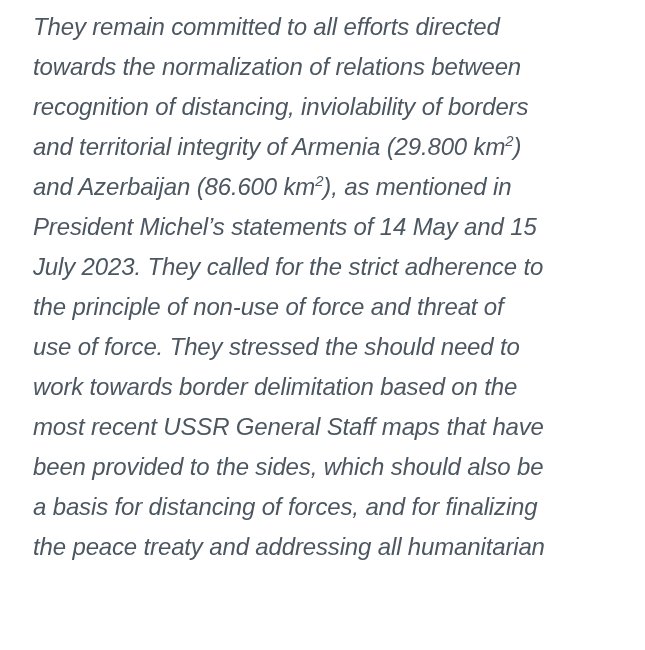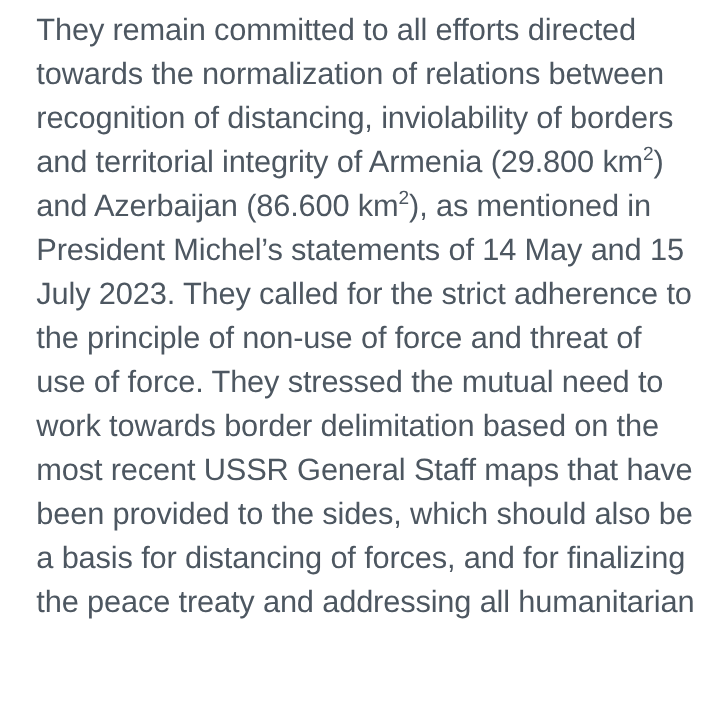--- a/index.html
+++ b/index.html
@@ -10,24 +10,25 @@
   .page {
     width: 645px;
     height: 650px;
     background: #ffffff;
     overflow: hidden;
     box-sizing: border-box;
   }
   .paragraph {
     padding: 7px 28px 0 33px;
     font-family: "Liberation Sans", sans-serif;
-    font-size: 28px;
+    font-size: 24px;
     line-height: 40px;
     letter-spacing: -0.15px;
     color: #4d5761;
+    font-style: italic;
   }
   .line {
     white-space: nowrap;
   }
   .line sup {
     font-size: 0.62em;
     line-height: 0;
     vertical-align: super;
   }
 </style>
@@ -37,20 +38,20 @@
 <div class="page">
   <div class="paragraph">
       <div class="line">They remain committed to all efforts directed</div>
       <div class="line">towards the normalization of relations between</div>
       <div class="line">recognition of distancing, inviolability of borders</div>
       <div class="line">and territorial integrity of Armenia (29.800 km<sup>2</sup>)</div>
       <div class="line">and Azerbaijan (86.600 km<sup>2</sup>), as mentioned in</div>
       <div class="line">President Michel’s statements of 14 May and 15</div>
       <div class="line">July 2023. They called for the strict adherence to</div>
       <div class="line">the principle of non-use of force and threat of</div>
-      <div class="line">use of force. They stressed the mutual need to</div>
+      <div class="line">use of force. They stressed the should need to</div>
       <div class="line">work towards border delimitation based on the</div>
       <div class="line">most recent USSR General Staff maps that have</div>
       <div class="line">been provided to the sides, which should also be</div>
       <div class="line">a basis for distancing of forces, and for finalizing</div>
       <div class="line">the peace treaty and addressing all humanitarian</div>
     </div>
 </div>
 
 </body></html>

